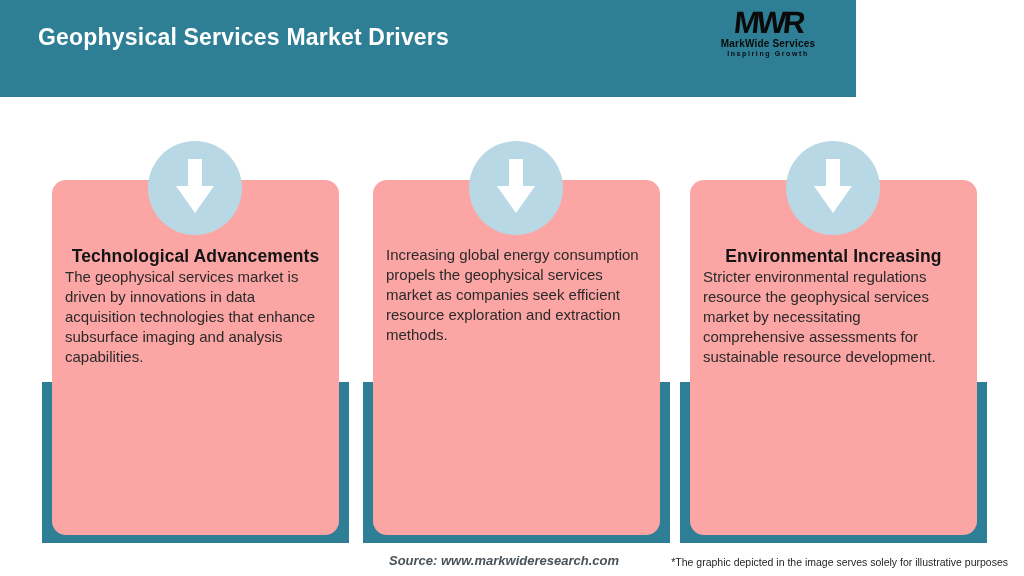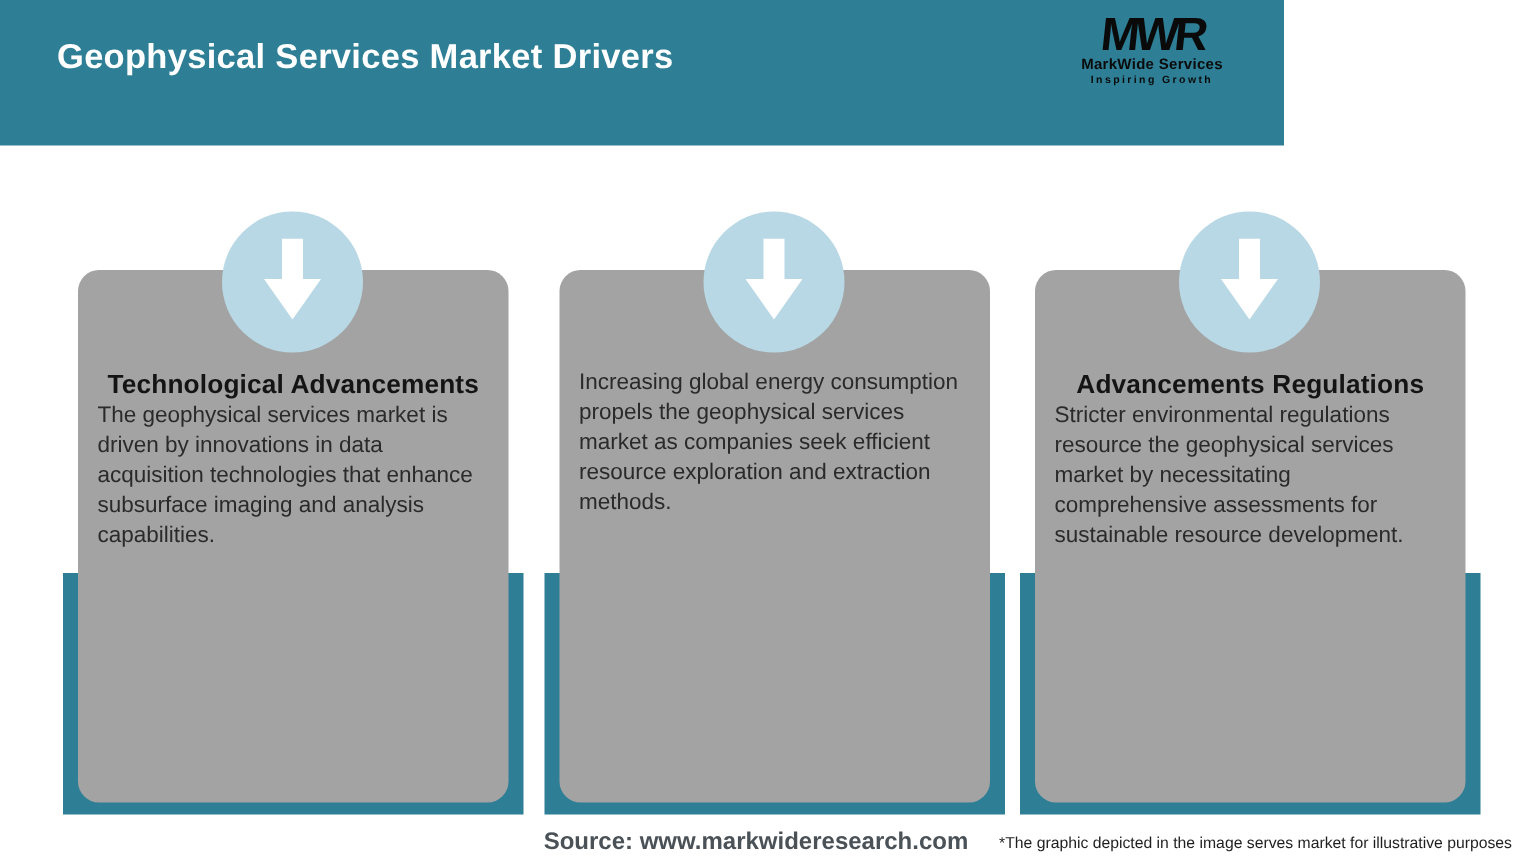--- a/index.html
+++ b/index.html
@@ -50,21 +50,21 @@
     position: absolute; top: 382px;
     width: 307px; height: 161px;
     background: #2e7f96;
   }
   .bar-1 { left: 42px; }
   .bar-2 { left: 363px; }
   .bar-3 { left: 680px; }
   .card {
     position: absolute; top: 180px;
     width: 287px; height: 355px;
-    background: #a3a3a3;
+    background: #fca5a5;
     border-radius: 14px;
     padding: 65px 13px 0 13px;
   }
   .card-1 { left: 52px; }
   .card-2 { left: 373px; }
   .card-3 { left: 690px; }
   .card-title {
     text-align: center;
     font-size: 17.5px; font-weight: bold;
     color: #141414;
@@ -84,22 +84,23 @@
     display: flex; align-items: center; justify-content: center;
   }
   .circle-1 { left: 148px; }
   .circle-2 { left: 469px; }
   .circle-3 { left: 786px; }
   .arrow-down-svg { display: block; margin-top: -4px; }
   
   .source-line {
     position: absolute; left: 0; top: 553px;
     width: 1008px; text-align: center;
-    font-size: 16px; font-weight: bold;
+    font-size: 13px; font-weight: bold;
     color: #4a5258;
+    font-style: italic;
   }
   .disclaimer-line {
     position: absolute; right: 16px; top: 556px;
     font-size: 10.5px;
     color: #1f1f1f;
   }
 </style>
 </head>
 <body>
 
@@ -117,34 +118,34 @@
 <div class="back-bar bar-3"></div>
 
 <div class="card card-1">
   <div class="card-title">Technological Advancements</div>
   <div class="card-desc">The geophysical services market is driven by innovations in data acquisition technologies that enhance subsurface imaging and analysis capabilities.</div>
 </div>
 <div class="card card-2">
   <div class="card-desc">Increasing global energy consumption propels the geophysical services market as companies seek efficient resource exploration and extraction methods.</div>
 </div>
 <div class="card card-3">
-  <div class="card-title">Advancements Regulations</div>
+  <div class="card-title">Environmental Increasing</div>
   <div class="card-desc">Stricter environmental regulations resource the geophysical services market by necessitating comprehensive assessments for sustainable resource development.</div>
 </div>
 
 <div class="circle circle-1">
   <svg class="arrow-down-svg" width="38" height="54" viewBox="0 0 38 54">
     <path d="M12 0 L26 0 L26 27 L38 27 L19 54 L0 27 L12 27 Z" fill="#ffffff"></path>
   </svg>
 </div>
 <div class="circle circle-2">
   <svg class="arrow-down-svg" width="38" height="54" viewBox="0 0 38 54">
     <path d="M12 0 L26 0 L26 27 L38 27 L19 54 L0 27 L12 27 Z" fill="#ffffff"></path>
   </svg>
 </div>
 <div class="circle circle-3">
   <svg class="arrow-down-svg" width="38" height="54" viewBox="0 0 38 54">
     <path d="M12 0 L26 0 L26 27 L38 27 L19 54 L0 27 L12 27 Z" fill="#ffffff"></path>
   </svg>
 </div>
 
 <div class="source-line">Source: www.markwideresearch.com</div>
-<div class="disclaimer-line">*The graphic depicted in the image serves market for illustrative purposes</div>
+<div class="disclaimer-line">*The graphic depicted in the image serves solely for illustrative purposes</div>
 
 </body></html>

